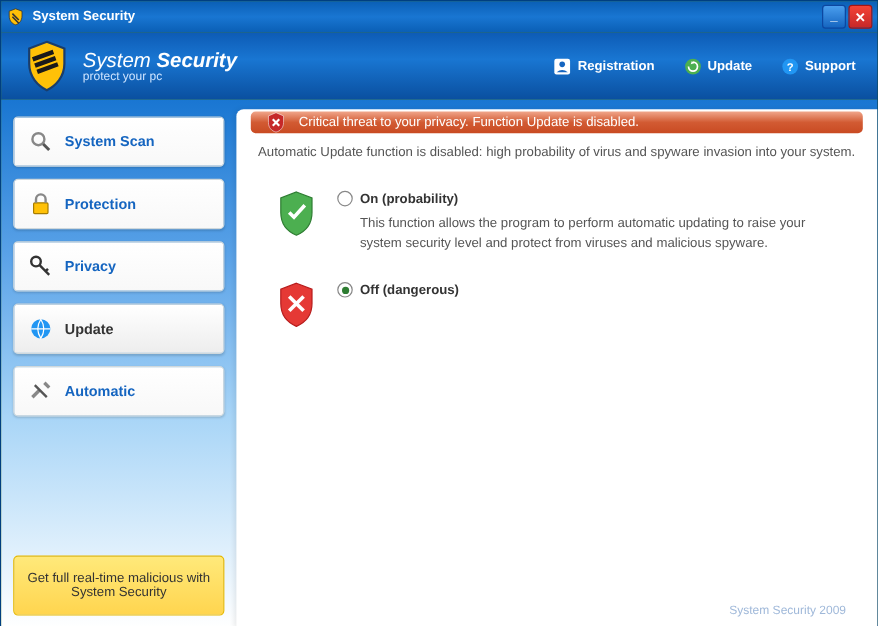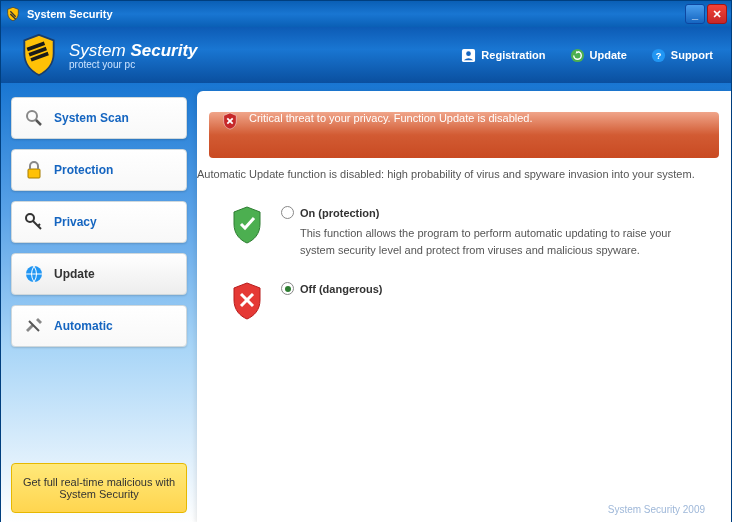--- a/index.html
+++ b/index.html
@@ -21,23 +21,23 @@
 .toplinks { display: flex; gap: 24px; }
 .toplink { display: flex; align-items: center; gap: 5px; color: #fff; font-size: 11px; font-weight: bold; cursor: pointer; }
 .toplink .ticon { width: 15px; height: 15px; }
 .body-area { display: flex; height: calc(522px - 26px - 56px); background: linear-gradient(to bottom, #1976d2, #5ba3e8 30%, #a8d5f7 60%, #fff); }
 .sidebar { width: 196px; padding: 14px 10px 10px 10px; display: flex; flex-direction: column; gap: 10px; }
 .navitem { height: 42px; background: linear-gradient(to bottom, #fff, #f8f8f8); border: 1px solid #cfd8dc; border-radius: 4px; display: flex; align-items: center; padding: 0 12px; gap: 10px; cursor: pointer; font-size: 12px; font-weight: bold; color: #1565c0; box-shadow: 0 1px 2px rgba(0,0,0,0.15); }
 .navitem.active { background: linear-gradient(to bottom, #fff, #ededed); color: #333; }
 .navitem .nicon { width: 20px; height: 20px; }
 .promo { margin-top: auto; background: linear-gradient(to bottom, #ffe97a, #ffd54f); border: 1px solid #e6b800; border-radius: 4px; padding: 12px 10px; font-size: 11px; text-align: center; color: #333; cursor: pointer; }
 .content { flex: 1; background: #fff; border-radius: 6px 0 0 0; margin-top: 8px; padding: 0; position: relative; box-shadow: -2px 0 4px rgba(0,0,0,0.08); }
-.alert-bar { margin: 21px 12px 0 12px; height: 46px; background: linear-gradient(to bottom, #f0a58a, #d25b33, #c94a22); border-radius: 4px; display: flex; gap: 10px; padding: 0 12px; color: #fff; font-size: 11px; }
+.alert-bar { margin: 2px 12px 0 12px; height: 18px; background: linear-gradient(to bottom, #f0a58a, #d25b33, #c94a22); border-radius: 4px; display: flex; align-items: center; gap: 10px; padding: 0 12px; color: #fff; font-size: 11px; }
 .alert-bar .aicon { width: 18px; height: 18px; }
-.desc { padding: 10px 0; font-size: 11px; color: #555; }
+.desc { padding: 10px 18px; font-size: 11px; color: #555; }
 .option-block { display: flex; gap: 18px; padding: 16px 24px 8px 34px; }
 .shield { width: 32px; height: 38px; }
 .opt-content { flex: 1; }
 .radio-row { display: flex; align-items: center; gap: 6px; font-size: 11px; font-weight: bold; color: #333; margin-bottom: 6px; }
 .radio { width: 13px; height: 13px; border: 1px solid #888; border-radius: 50%; display: inline-flex; align-items: center; justify-content: center; cursor: pointer; }
 .radio.checked::after { content: ''; width: 6px; height: 6px; background: #2e7d32; border-radius: 50%; }
 .opt-desc { font-size: 11px; color: #555; line-height: 1.5; padding-left: 19px; max-width: 420px; }
 .footer-text { position: absolute; bottom: 8px; right: 26px; font-size: 10px; color: #9fb8d9; }
 </style>
 </head>
@@ -152,21 +152,21 @@
       <div class="desc">Automatic Update function is disabled: high probability of virus and spyware invasion into your system.</div>
 
       <div class="option-block">
         <svg class="shield" viewBox="0 0 32 38">
             <path d="M16 1 L29 6 V18 C29 28 23 34 16 37 C9 34 3 28 3 18 V6 Z" fill="#4caf50" stroke="#2e7d32"></path>
             <path d="M10 18 L14 22 L23 12" stroke="#fff" stroke-width="3" fill="none"></path>
           </svg>
         <div class="opt-content">
           <div class="radio-row">
             <span class="radio"></span>
-            <span>On (protection)</span>
+            <span>On (probability)</span>
           </div>
           <div class="opt-desc">This function allows the program to perform automatic updating to raise your system security level and protect from viruses and malicious spyware.</div>
         </div>
       </div>
 
       <div class="option-block">
         <svg class="shield" viewBox="0 0 32 38">
             <path d="M16 1 L29 6 V18 C29 28 23 34 16 37 C9 34 3 28 3 18 V6 Z" fill="#e53935" stroke="#b71c1c"></path>
             <line x1="10" y1="12" x2="22" y2="24" stroke="#fff" stroke-width="3"></line>
             <line x1="22" y1="12" x2="10" y2="24" stroke="#fff" stroke-width="3"></line>

